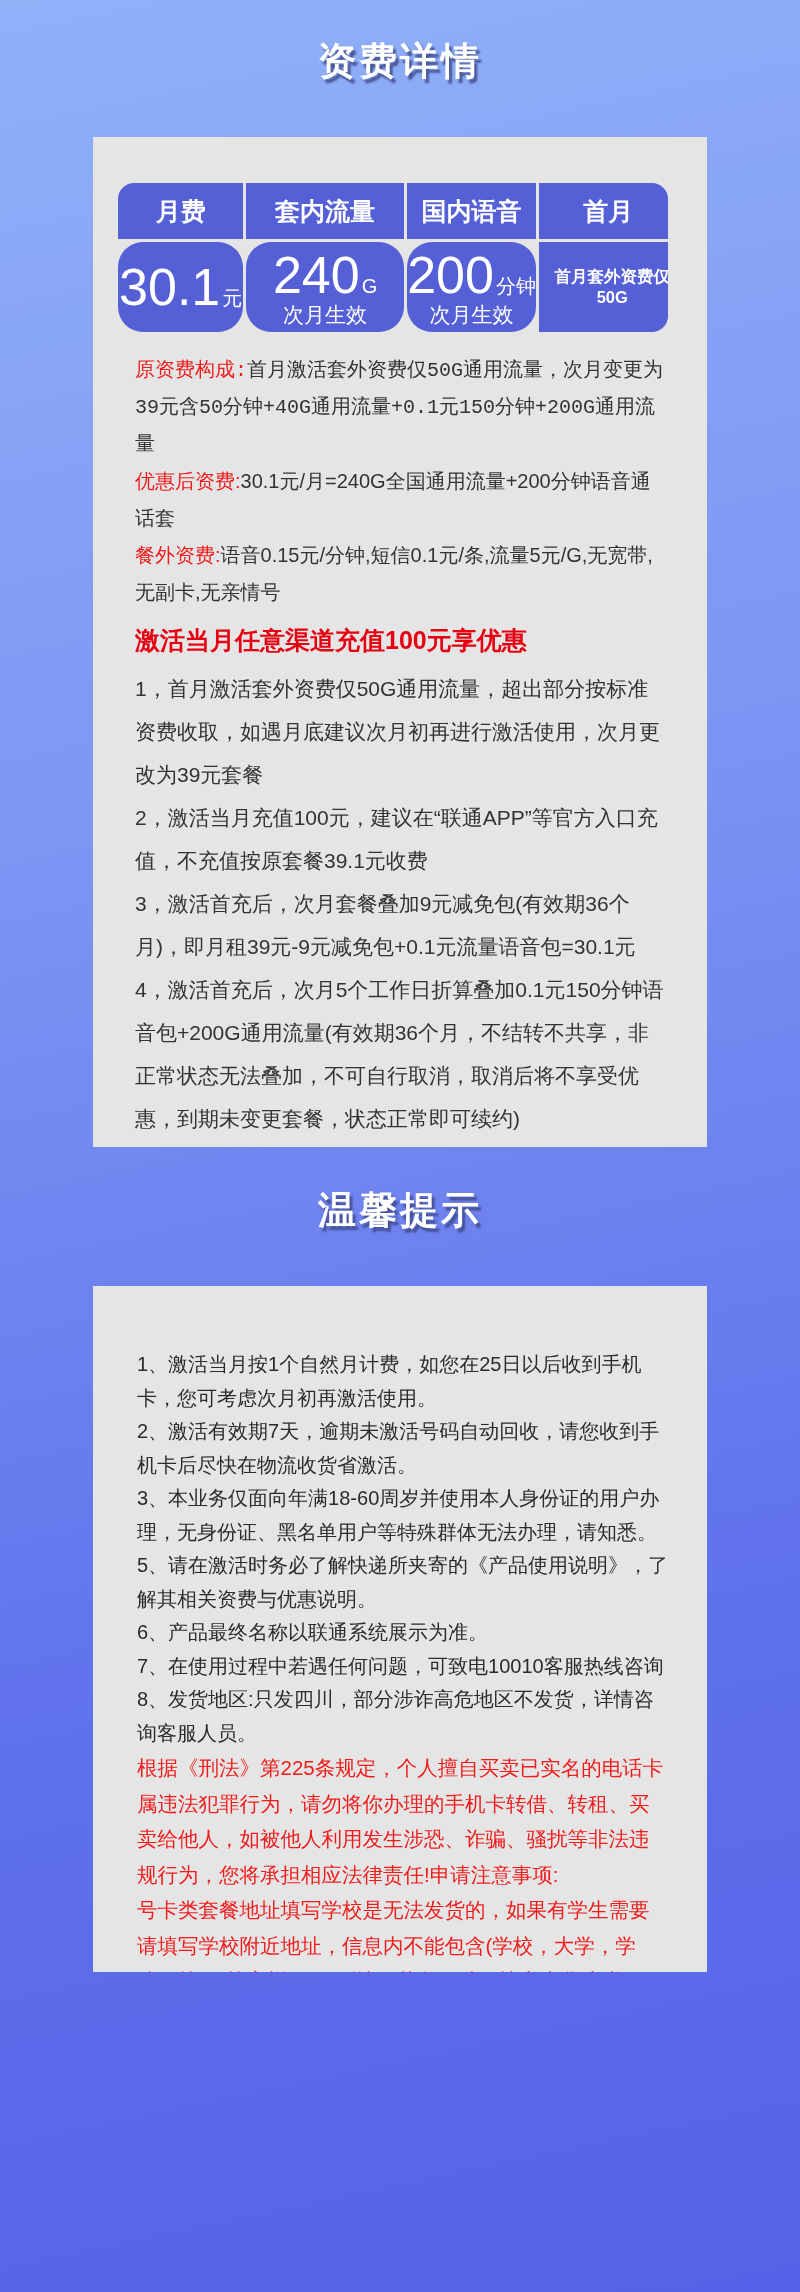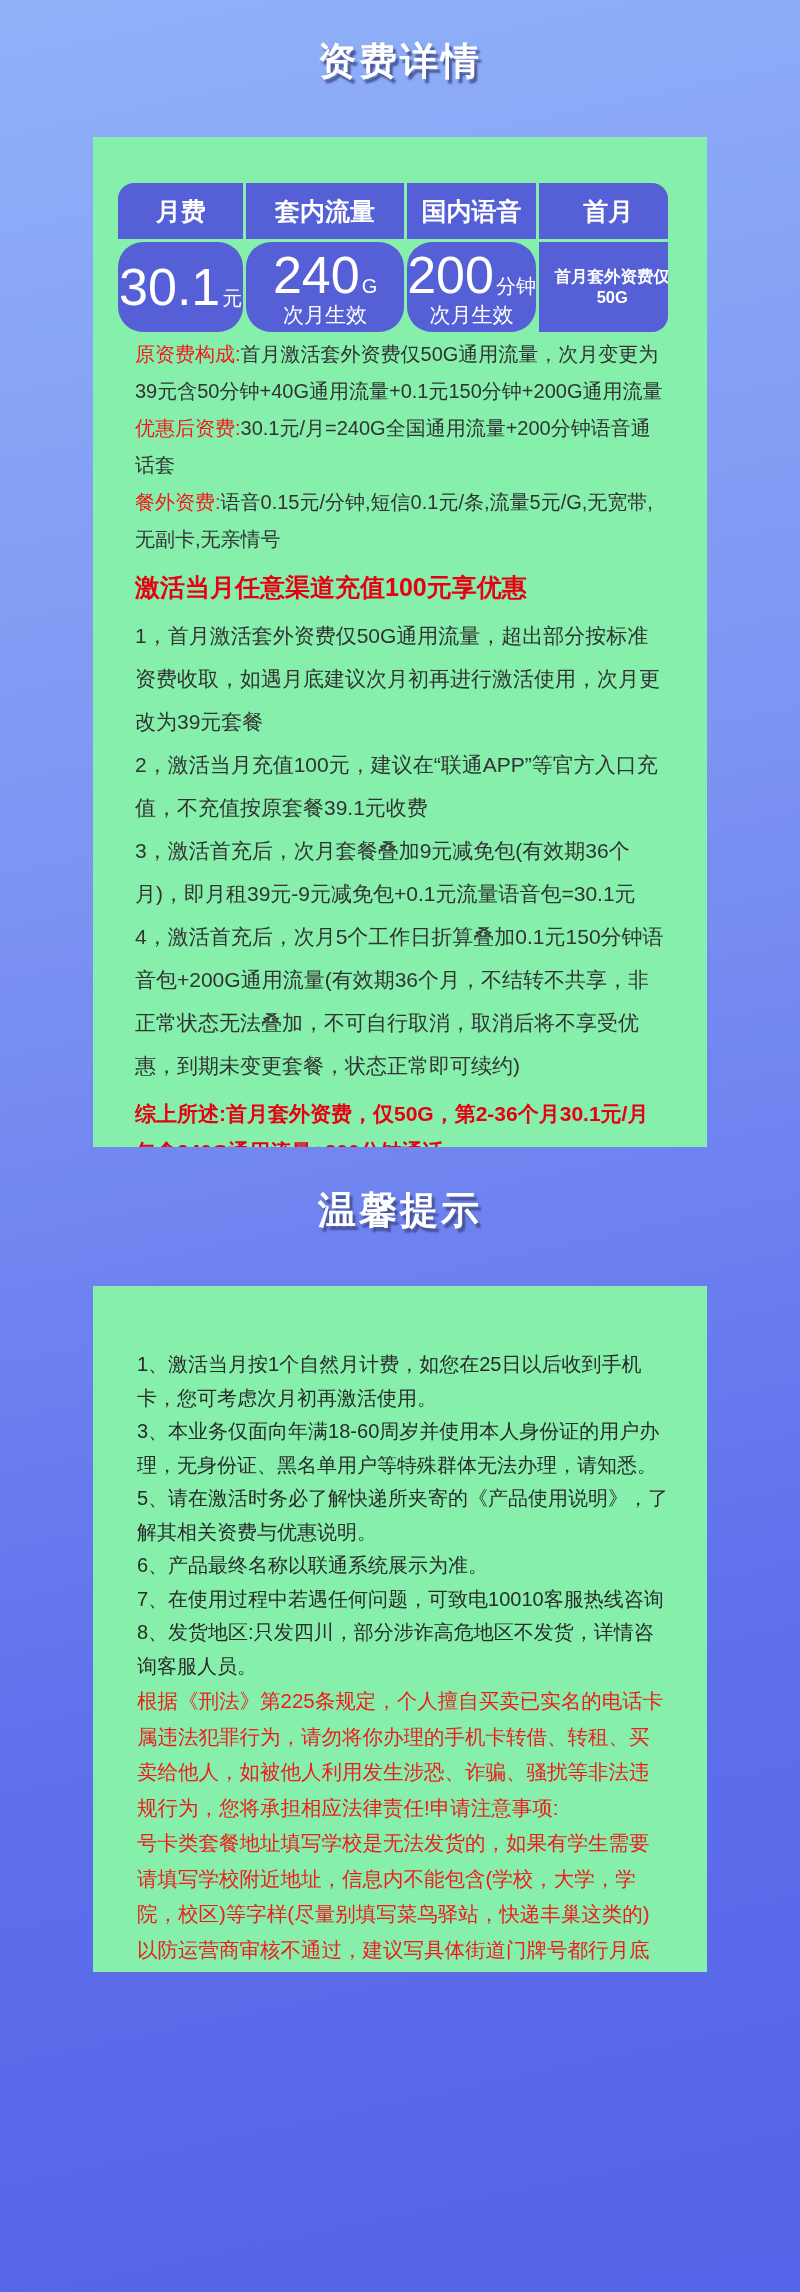--- a/index.html
+++ b/index.html
@@ -9,21 +9,21 @@
     font-family:"Liberation Sans","DejaVu Sans",sans-serif;
   }
   .section-title{
     margin:0;text-align:center;color:#ffffff;
     font-size:38px;font-weight:bold;letter-spacing:3px;
     text-shadow:3px 4px 2px rgba(62,74,138,0.85);
   }
   .title1{padding-top:36px;}
   .title2{margin-top:38px;}
   .card{
-    width:614px;margin:0 auto;background:#86efac;
+    width:614px;margin:0 auto;background:#e5e5e5;
     box-sizing:border-box;overflow:hidden;
   }
   .card1{height:1010px;margin-top:50px;padding:46px 40px 0 42px;}
   .card2{height:686px;margin-top:50px;padding:62px 38px 0 44px;}
 
   
   .plan-table{
     display:grid;
     grid-template-columns:22.8% 28.6% 23.6% 25%;
     grid-template-rows:56px 90px;
@@ -35,21 +35,21 @@
   .pt-head{font-size:25px;font-weight:bold;}
   .pt-val{flex-direction:column;line-height:1;border-radius:25px;}
   .bignum{display:flex;align-items:baseline;}
   .bignum .big{font-size:52px;}
   .bignum .unit{font-size:20px;margin-left:2px;}
   .pt-sub{font-size:21px;margin-top:3px;}
   .pt-note{font-size:16.5px;font-weight:bold;text-align:center;line-height:1.25;padding:0 5px;margin-left:8px;}
 
   
   .meta{font-size:20px;line-height:37px;color:#333333;margin:0;}
-  .meta:first-of-type{margin-top:4px;}
+  .meta:first-of-type{margin-top:20px;font-family:Liberation Mono, monospace;}
   .red-label{color:#f01c1c;}
   .highlight{color:#e60012;font-weight:bold;font-size:25px;line-height:1.2;margin:14px 0 12px;}
   .item{font-size:21px;line-height:43px;color:#333333;margin:0;}
   .summary{color:#e60012;font-weight:bold;font-size:21px;line-height:38px;margin:8px 0 0;}
 
   
   .tip{font-size:20px;line-height:33.5px;color:#2b2b2b;margin:0;}
   .warning{color:#f01c1c;font-size:20.5px;line-height:35.5px;margin:0;}
 </style>
 </head>
@@ -101,20 +101,21 @@
   <p class="item">3，激活首充后，次月套餐叠加9元减免包(有效期36个月)，即月租39元-9元减免包+0.1元流量语音包=30.1元</p>
   <p class="item">4，激活首充后，次月5个工作日折算叠加0.1元150分钟语音包+200G通用流量(有效期36个月，不结转不共享，非正常状态无法叠加，不可自行取消，取消后将不享受优惠，到期未变更套餐，状态正常即可续约)</p>
 
   <p class="summary">综上所述:首月套外资费，仅50G，第2-36个月30.1元/月包含240G通用流量+200分钟通话</p>
 </div>
 
 <h1 class="section-title title2">温馨提示</h1>
 
 <div class="card card2">
   <p class="tip">1、激活当月按1个自然月计费，如您在25日以后收到手机卡，您可考虑次月初再激活使用。</p>
+  <p class="tip">2、激活有效期7天，逾期未激活号码自动回收，请您收到手机卡后尽快在物流收货省激活。</p>
   <p class="tip">3、本业务仅面向年满18-60周岁并使用本人身份证的用户办理，无身份证、黑名单用户等特殊群体无法办理，请知悉。</p>
   <p class="tip">5、请在激活时务必了解快递所夹寄的《产品使用说明》，了解其相关资费与优惠说明。</p>
   <p class="tip">6、产品最终名称以联通系统展示为准。</p>
   <p class="tip">7、在使用过程中若遇任何问题，可致电10010客服热线咨询</p>
   <p class="tip">8、发货地区:只发四川，部分涉诈高危地区不发货，详情咨询客服人员。</p>
   <p class="warning">根据《刑法》第225条规定，个人擅自买卖已实名的电话卡属违法犯罪行为，请勿将你办理的手机卡转借、转租、买卖给他人，如被他人利用发生涉恐、诈骗、骚扰等非法违规行为，您将承担相应法律责任!申请注意事项:</p>
   <p class="warning">号卡类套餐地址填写学校是无法发货的，如果有学生需要请填写学校附近地址，信息内不能包含(学校，大学，学院，校区)等字样(尽量别填写菜鸟驿站，快递丰巢这类的)以防运营商审核不通过，建议写具体街道门牌号都行月底收到卡建议次月激活。</p>
 </div>
 
 </body></html>

